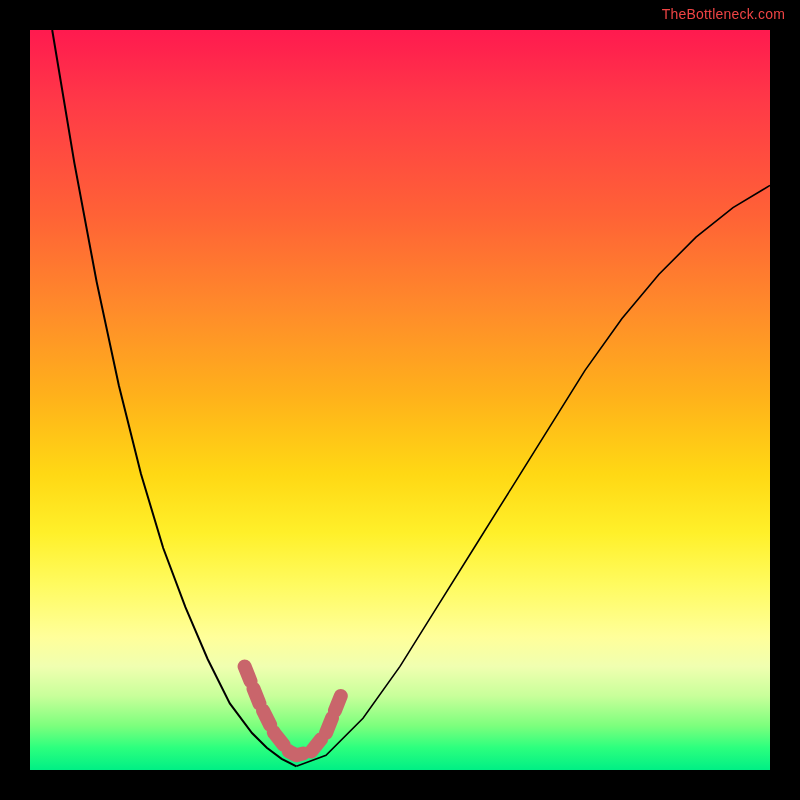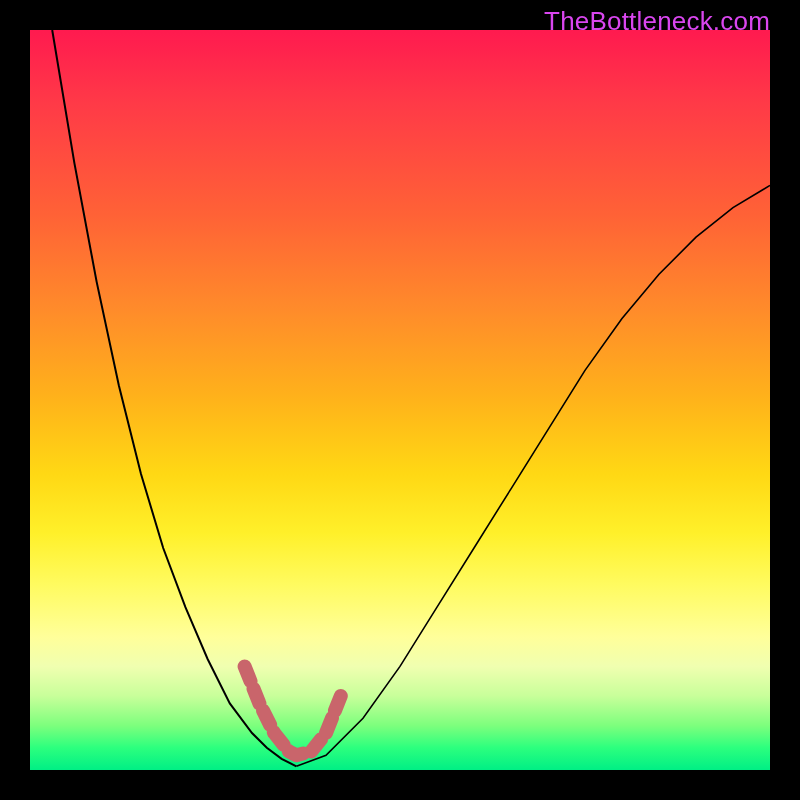--- a/index.html
+++ b/index.html
@@ -13,23 +13,23 @@
   }
   .outer {
     width: 800px;
     height: 800px;
     background: #000;
     position: relative;
   }
   .watermark {
     position: absolute;
     top: 6px;
-    right: 30px;
-    color: #d946ef;
-    font-size: 26px;
+    right: 15px;
+    color: #ef4444;
+    font-size: 14px;
     font-weight: 500;
     letter-spacing: 0.2px;
     z-index: 10;
   }
   .plot {
     position: absolute;
     left: 30px;
     top: 30px;
     width: 740px;
     height: 740px;

